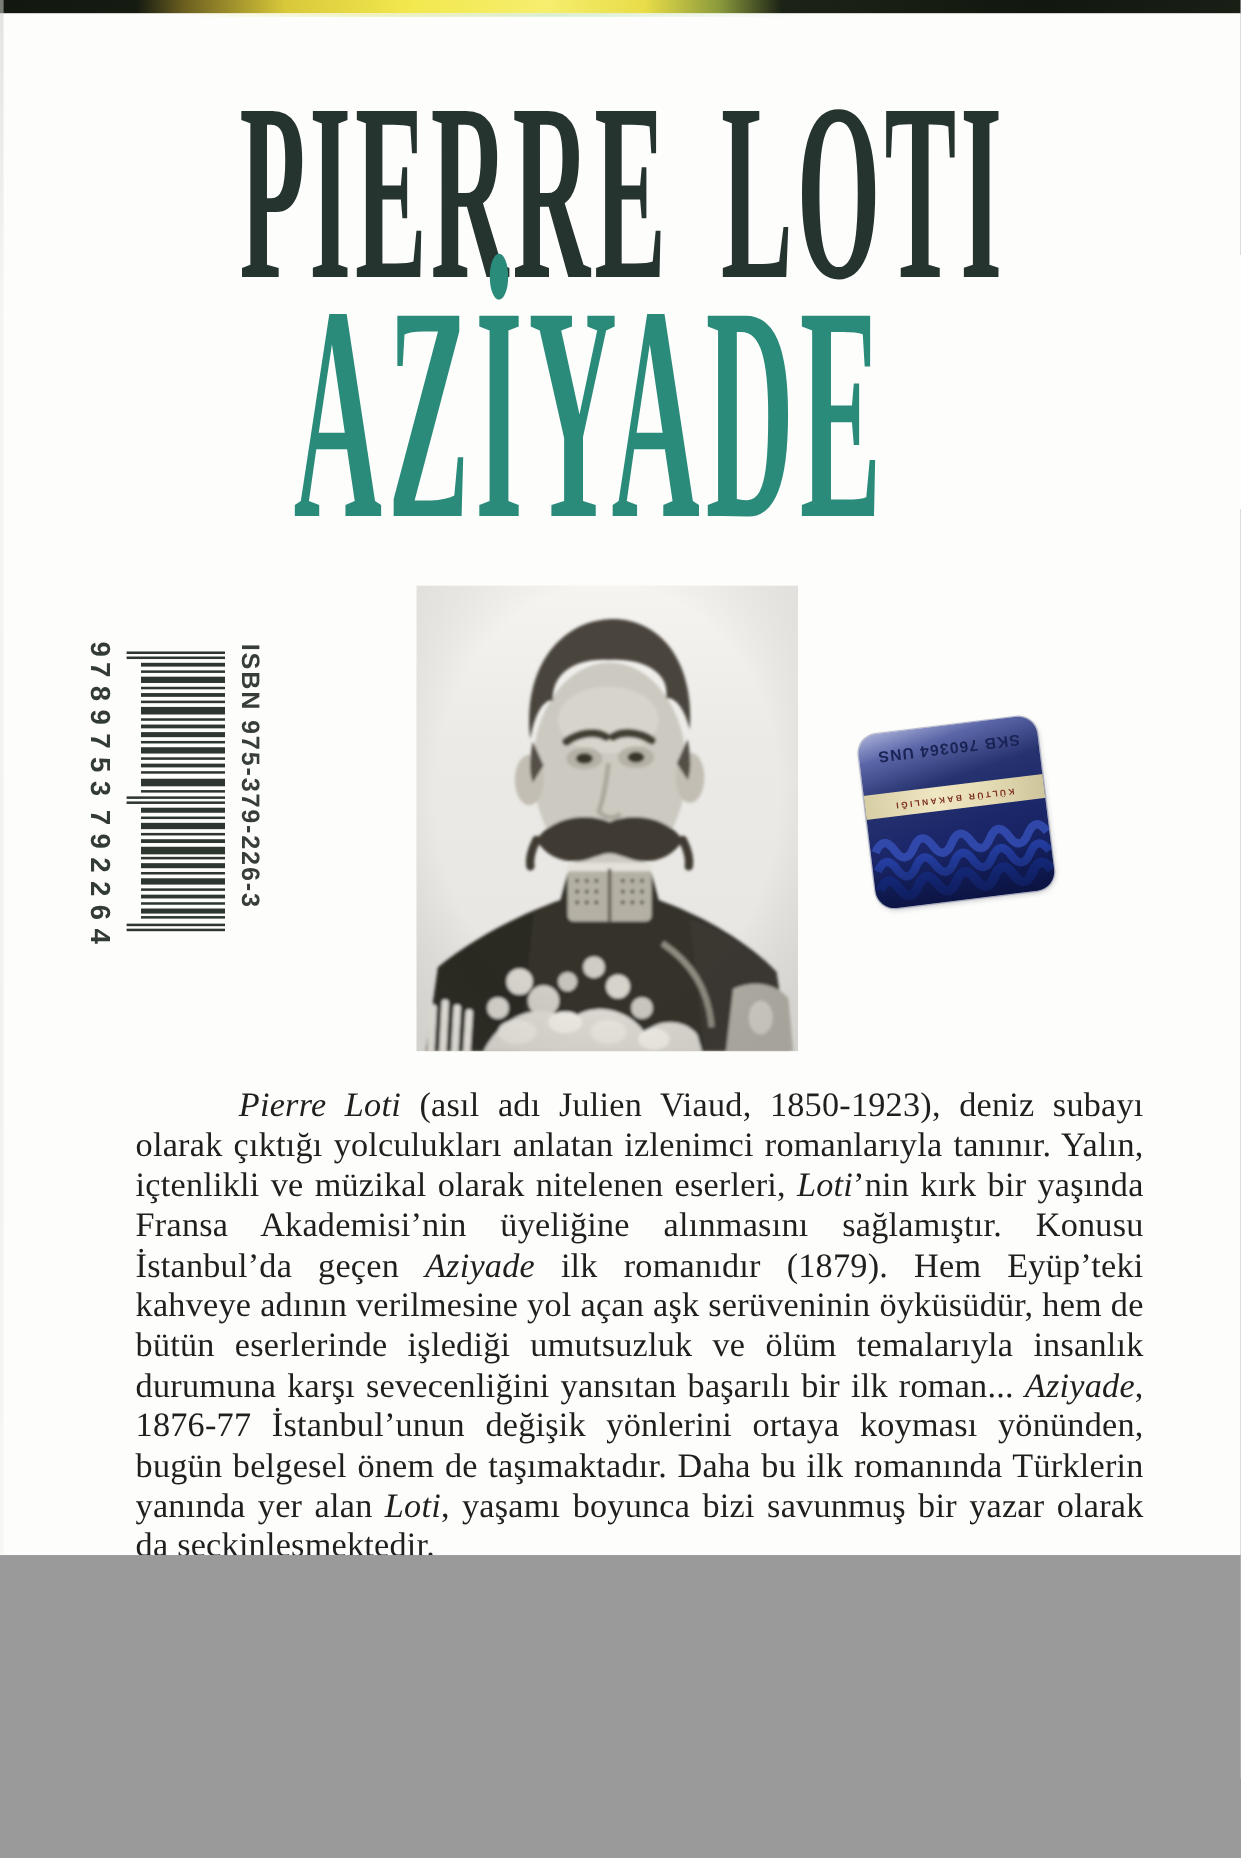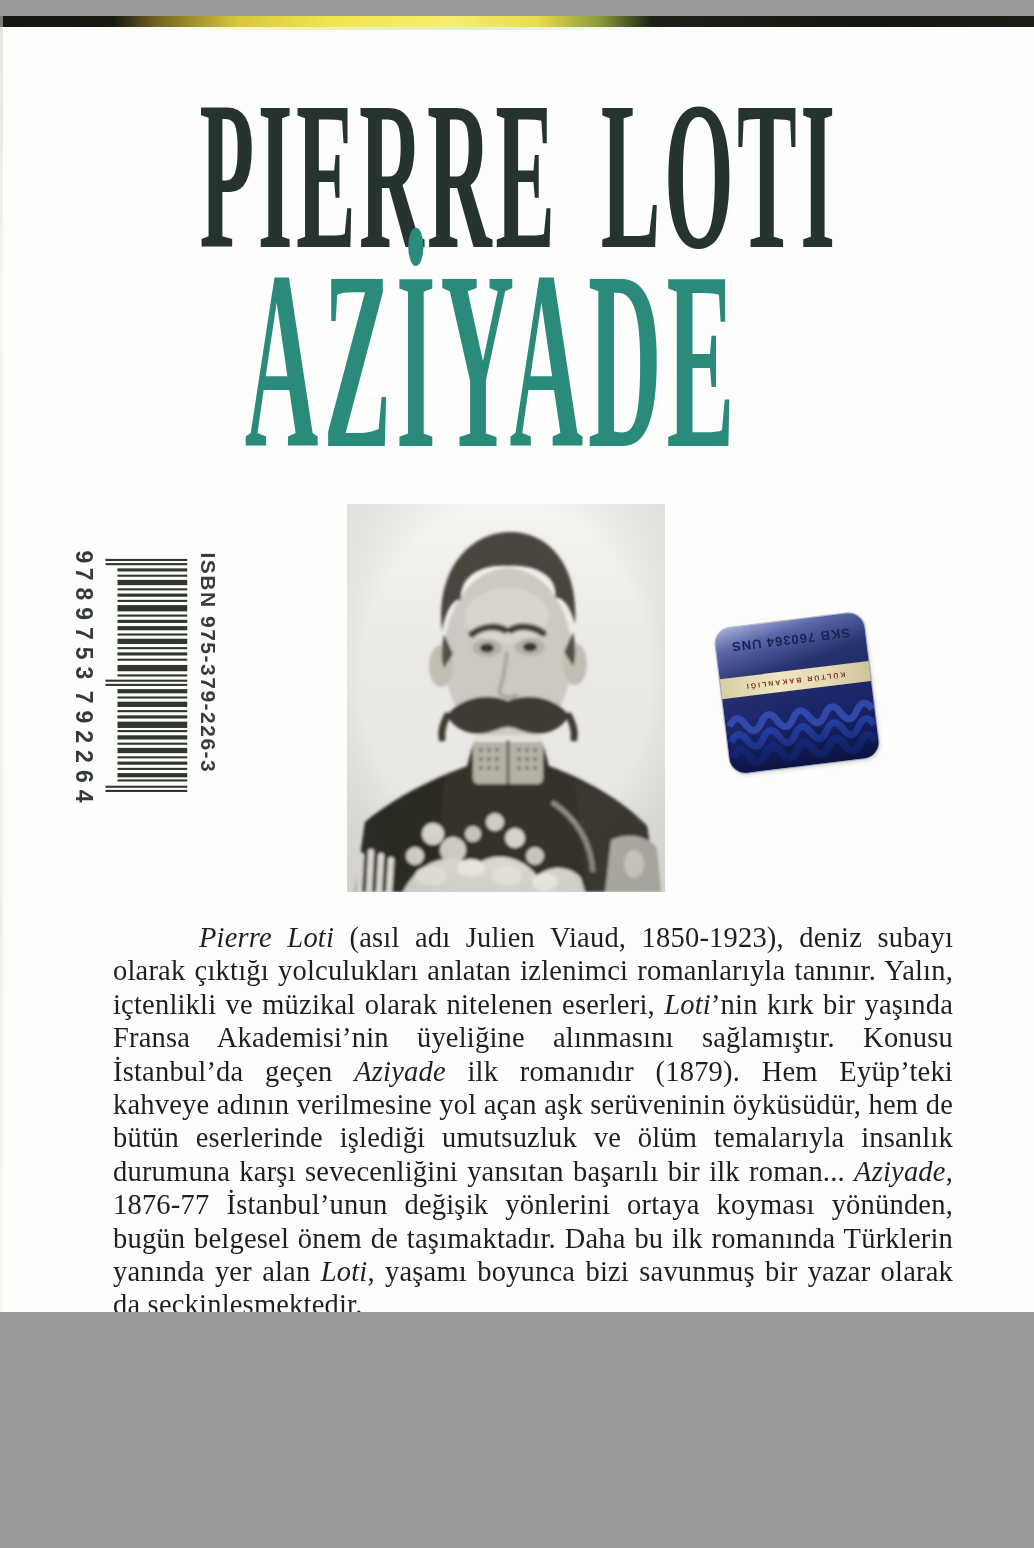--- a/index.html
+++ b/index.html
@@ -1,17 +1,17 @@
 <!DOCTYPE html>
 <html><head>
 <meta charset="utf-8">
 <style>
   html,body{margin:0;padding:0;background:#9a9a9a;}
   .page{
-    position:relative;width:1034px;height:1296px;margin:16px auto;
+    position:relative;width:1034px;height:1296px;margin:0 auto;
     background:#fdfdfb;overflow:hidden;
     font-family:"Liberation Serif", serif;
   }
   
   .scan-strip{
     position:absolute;left:0;top:0;width:1034px;height:11px;
     background:linear-gradient(90deg,
       #12170f 0%, #161b12 11%, #6e6120 15%, #d8c83a 23%,
       #f2e84e 33%, #f6ee6e 44%, #e8dc48 52%, #8a9a3c 58%,
       #1c2316 63%, #12170f 84%, #1a1f16 100%);

